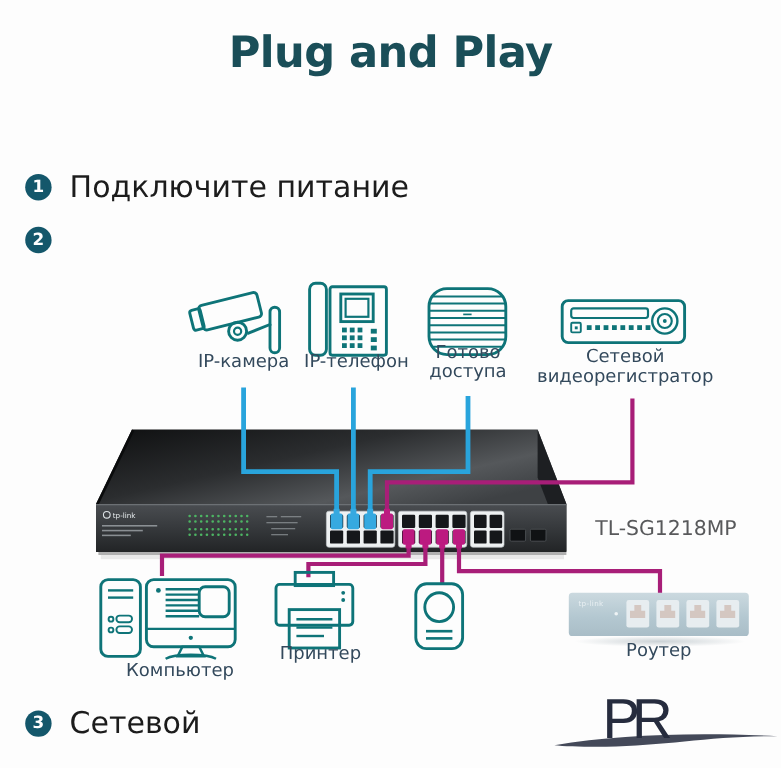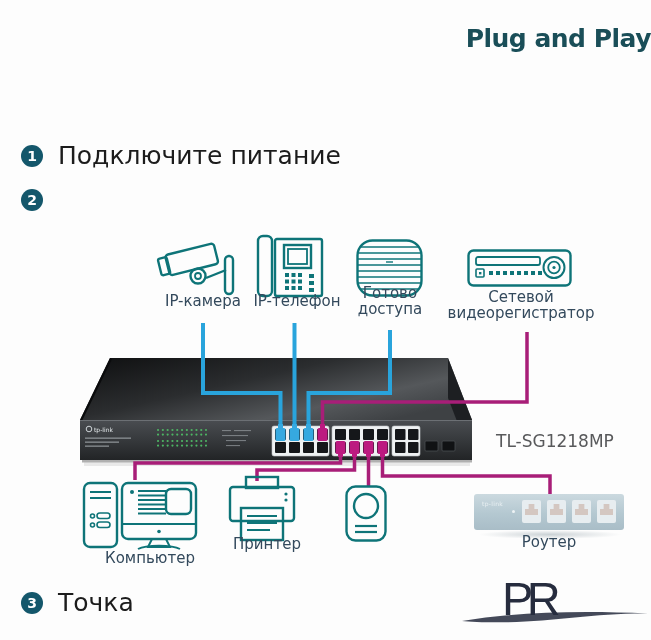--- a/index.html
+++ b/index.html
@@ -1,22 +1,22 @@
 <!DOCTYPE html>
 <html style="--title: #1a4e58; --step-badge: #14576b; --step-text: #1c1c1c; --icon-stroke: #0e7478; --device-label: #33495c; --uplink-cable: #29a4dc; --poe-cable: #a81e78; --model-text: #58595b;"><head>
 <meta charset="utf-8">
 <style>
   html,body{margin:0;padding:0;background:#ffffff;}
   .canvas{
     position:relative;width:651px;height:640px;overflow:hidden;
     background:#fdfdfd;font-family:"DejaVu Sans","Liberation Sans",sans-serif;
   }
   .title{
-    position:absolute;left:0;top:24px;width:651px;text-align:right;
-    font-size:25px;font-weight:bold;letter-spacing:-0.5px;color:var(--title,#1a4e58);
+    position:absolute;left:0;top:24px;width:651px;text-align:center;
+    font-size:36px;font-weight:bold;letter-spacing:-0.5px;color:var(--title,#1a4e58);
   }
   .step{position:absolute;left:21px;display:flex;align-items:center;gap:15px;}
   .badge{
     width:22px;height:22px;border-radius:50%;background:var(--step-badge,#14576b);
     color:#fff;font-size:14px;font-weight:bold;display:flex;align-items:center;justify-content:center;
     flex:0 0 auto;
   }
   .step-text{font-size:25px;color:var(--step-text,#1c1c1c);white-space:nowrap;text-align:center;}
   .dev-label{
     position:absolute;text-align:center;font-size:15px;line-height:1.07;
@@ -64,21 +64,21 @@
 
   <div class="step" style="top:141px">
     <span class="badge">1</span>
     <span class="step-text">Подключите питание</span>
   </div>
   <div class="step" style="top:189px">
     <span class="badge">2</span>
   </div>
   <div class="step" style="top:588px">
     <span class="badge">3</span>
-    <span class="step-text">Точка</span>
+    <span class="step-text">Сетевой</span>
   </div>
 
   <svg class="icon-svg" style="left:156px;top:234px" width="86" height="64" viewBox="0 0 86 64">
     <g transform="rotate(-14 40 30)">
       <rect x="12" y="14" width="50" height="21" rx="3" class="icon-stroke"></rect>
       <rect x="4" y="16" width="9" height="17" rx="2" class="icon-stroke"></rect>
     </g>
     <circle cx="42" cy="42" r="7.5" class="icon-stroke"></circle>
     <circle cx="42" cy="42" r="3" class="icon-stroke" style="stroke-width:1.8"></circle>
     <path d="M50,44 L70,36" class="icon-stroke"></path>

